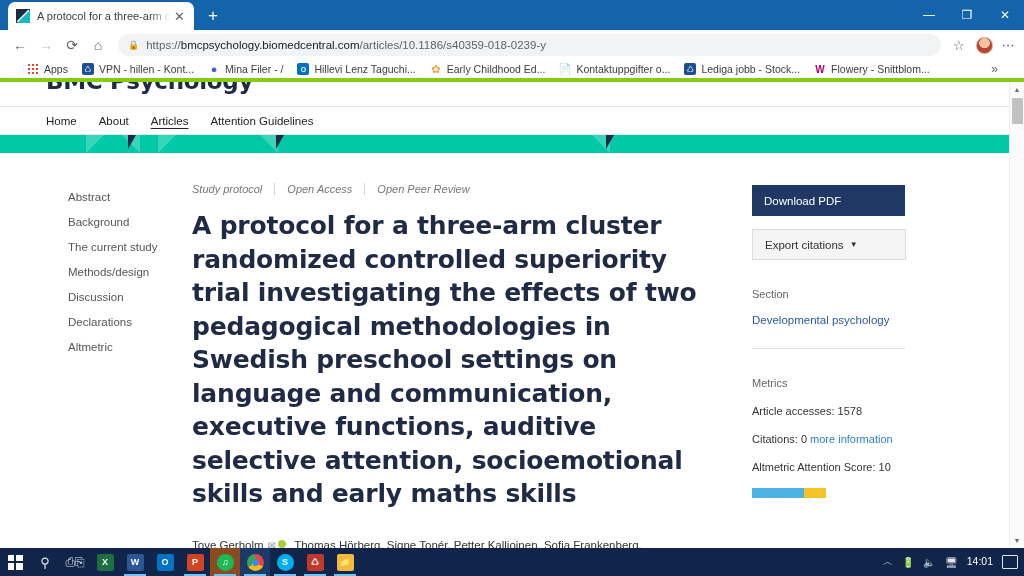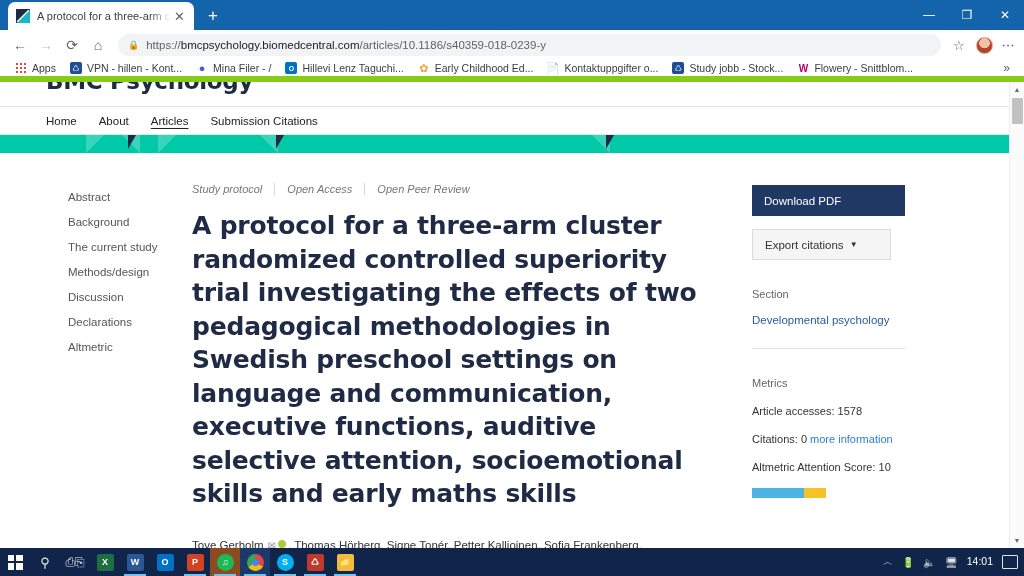--- a/index.html
+++ b/index.html
@@ -62,21 +62,21 @@
   .url-strong { color: #202124; }
   .star { color: #5f6368; font-size: 13px; cursor: pointer; padding: 0 4px; }
   .avatar-btn { width: 17px; height: 17px; border-radius: 50%;
     background: radial-gradient(circle at 50% 34%, #f0c2a0 0 42%, #b4442f 43% 100%);
     margin: 0 5px; cursor: pointer; border: 1px solid #d9a08a; }
   .kebab { color: #5f6368; font-size: 13px; cursor: pointer; padding: 0 3px; line-height: 0.8;
     letter-spacing: 0; writing-mode: vertical-rl; }
 
   .bookmarks {
     height: 22px; background: #ffffff; display: flex; align-items: center;
-    padding: 0 8px; gap: 0; border-bottom: 6px solid #84cc16; font-size: 10.5px; color: #3c4043;
+    padding: 0 20px; gap: 0; border-bottom: 4px solid #84cc16; font-size: 10.5px; color: #3c4043;
   }
   .bm { display: flex; align-items: center; gap: 5px; padding: 2px 7px; cursor: pointer;
     white-space: nowrap; border-radius: 3px; }
   .bm-ico { width: 12px; height: 12px; flex: 0 0 12px; display: flex; align-items: center;
     justify-content: center; font-size: 9px; border-radius: 2px; }
   .ico-apps { background: none; color: #4285f4;
      background-image:
        radial-gradient(circle, #ea4335 1px, transparent 1.2px),
        radial-gradient(circle, #fbbc04 1px, transparent 1.2px);
      background-size: 4px 4px; }
@@ -141,21 +141,21 @@
     background: #a6ce39; margin-right: 2px; vertical-align: 1px; }
 
   .rcol { width: 186px; flex: 0 0 186px; padding-top: 2px; }
   .btn-pdf {
     width: 153px; height: 31px; background: #1f3864; color: #ffffff;
     display: flex; align-items: center; padding-left: 12px;
     font-size: 11.5px; cursor: pointer; border: none;
     font-family: "Liberation Sans", sans-serif;
   }
   .btn-export {
-    width: 139px; height: 31px; background: #f5f5f5; color: #333; border: 1px solid #dcdcdc;
+    width: 154px; height: 31px; background: #f5f5f5; color: #333; border: 1px solid #dcdcdc;
     display: flex; align-items: center; padding-left: 12px; margin-top: 13px;
     font-size: 11.5px; cursor: pointer;
     font-family: "Liberation Sans", sans-serif;
   }
   .caret { margin-left: 6px; font-size: 8px; }
   .r-label { font-size: 11px; color: #666; margin-top: 28px; }
   .r-link { font-size: 11.5px; color: #2a5a9c; margin-top: 14px; cursor: pointer; }
   .r-rule { height: 1px; background: #e0e0e0; width: 153px; margin-top: 22px; }
   .r-metric { font-size: 11px; color: #333; margin-top: 16px; }
   .r-metric a { color: #2a7fd4; text-decoration: none; cursor: pointer; }
@@ -250,41 +250,41 @@
     <div class="bm">
       <span class="bm-ico ico-leaf">✿</span>
       <span>Early Childhood Ed...</span>
     </div>
     <div class="bm">
       <span class="bm-ico ico-doc">📄</span>
       <span>Kontaktuppgifter o...</span>
     </div>
     <div class="bm">
       <span class="bm-ico ico-shield">♺</span>
-      <span>Study jobb - Stock...</span>
+      <span>Lediga jobb - Stock...</span>
     </div>
     <div class="bm">
       <span class="bm-ico ico-w">W</span>
       <span>Flowery - Snittblom...</span>
     </div>
     <div class="bm-overflow">»</div>
   </div>
 
   <div class="viewport">
     <div class="pagescroll">
 
       <div class="journal-logo">
         <span class="bmc">BMC Psychology</span>
       </div>
 
       <div class="sitenav">
         <a>Home</a>
         <a>About</a>
         <a class="active">Articles</a>
-        <a>Submission Citations</a>
+        <a>Attention Guidelines</a>
       </div>
 
       <div class="teal-band">
         <span class="tri-l" style="left:86px"></span>
         <span class="tri-r" style="left:122px"></span>
         <span class="tri-d" style="left:128px"></span>
         <span class="tri-l" style="left:158px"></span>
         <span class="tri-r" style="left:260px"></span>
         <span class="tri-d" style="left:276px"></span>
         <span class="tri-r" style="left:592px"></span>

